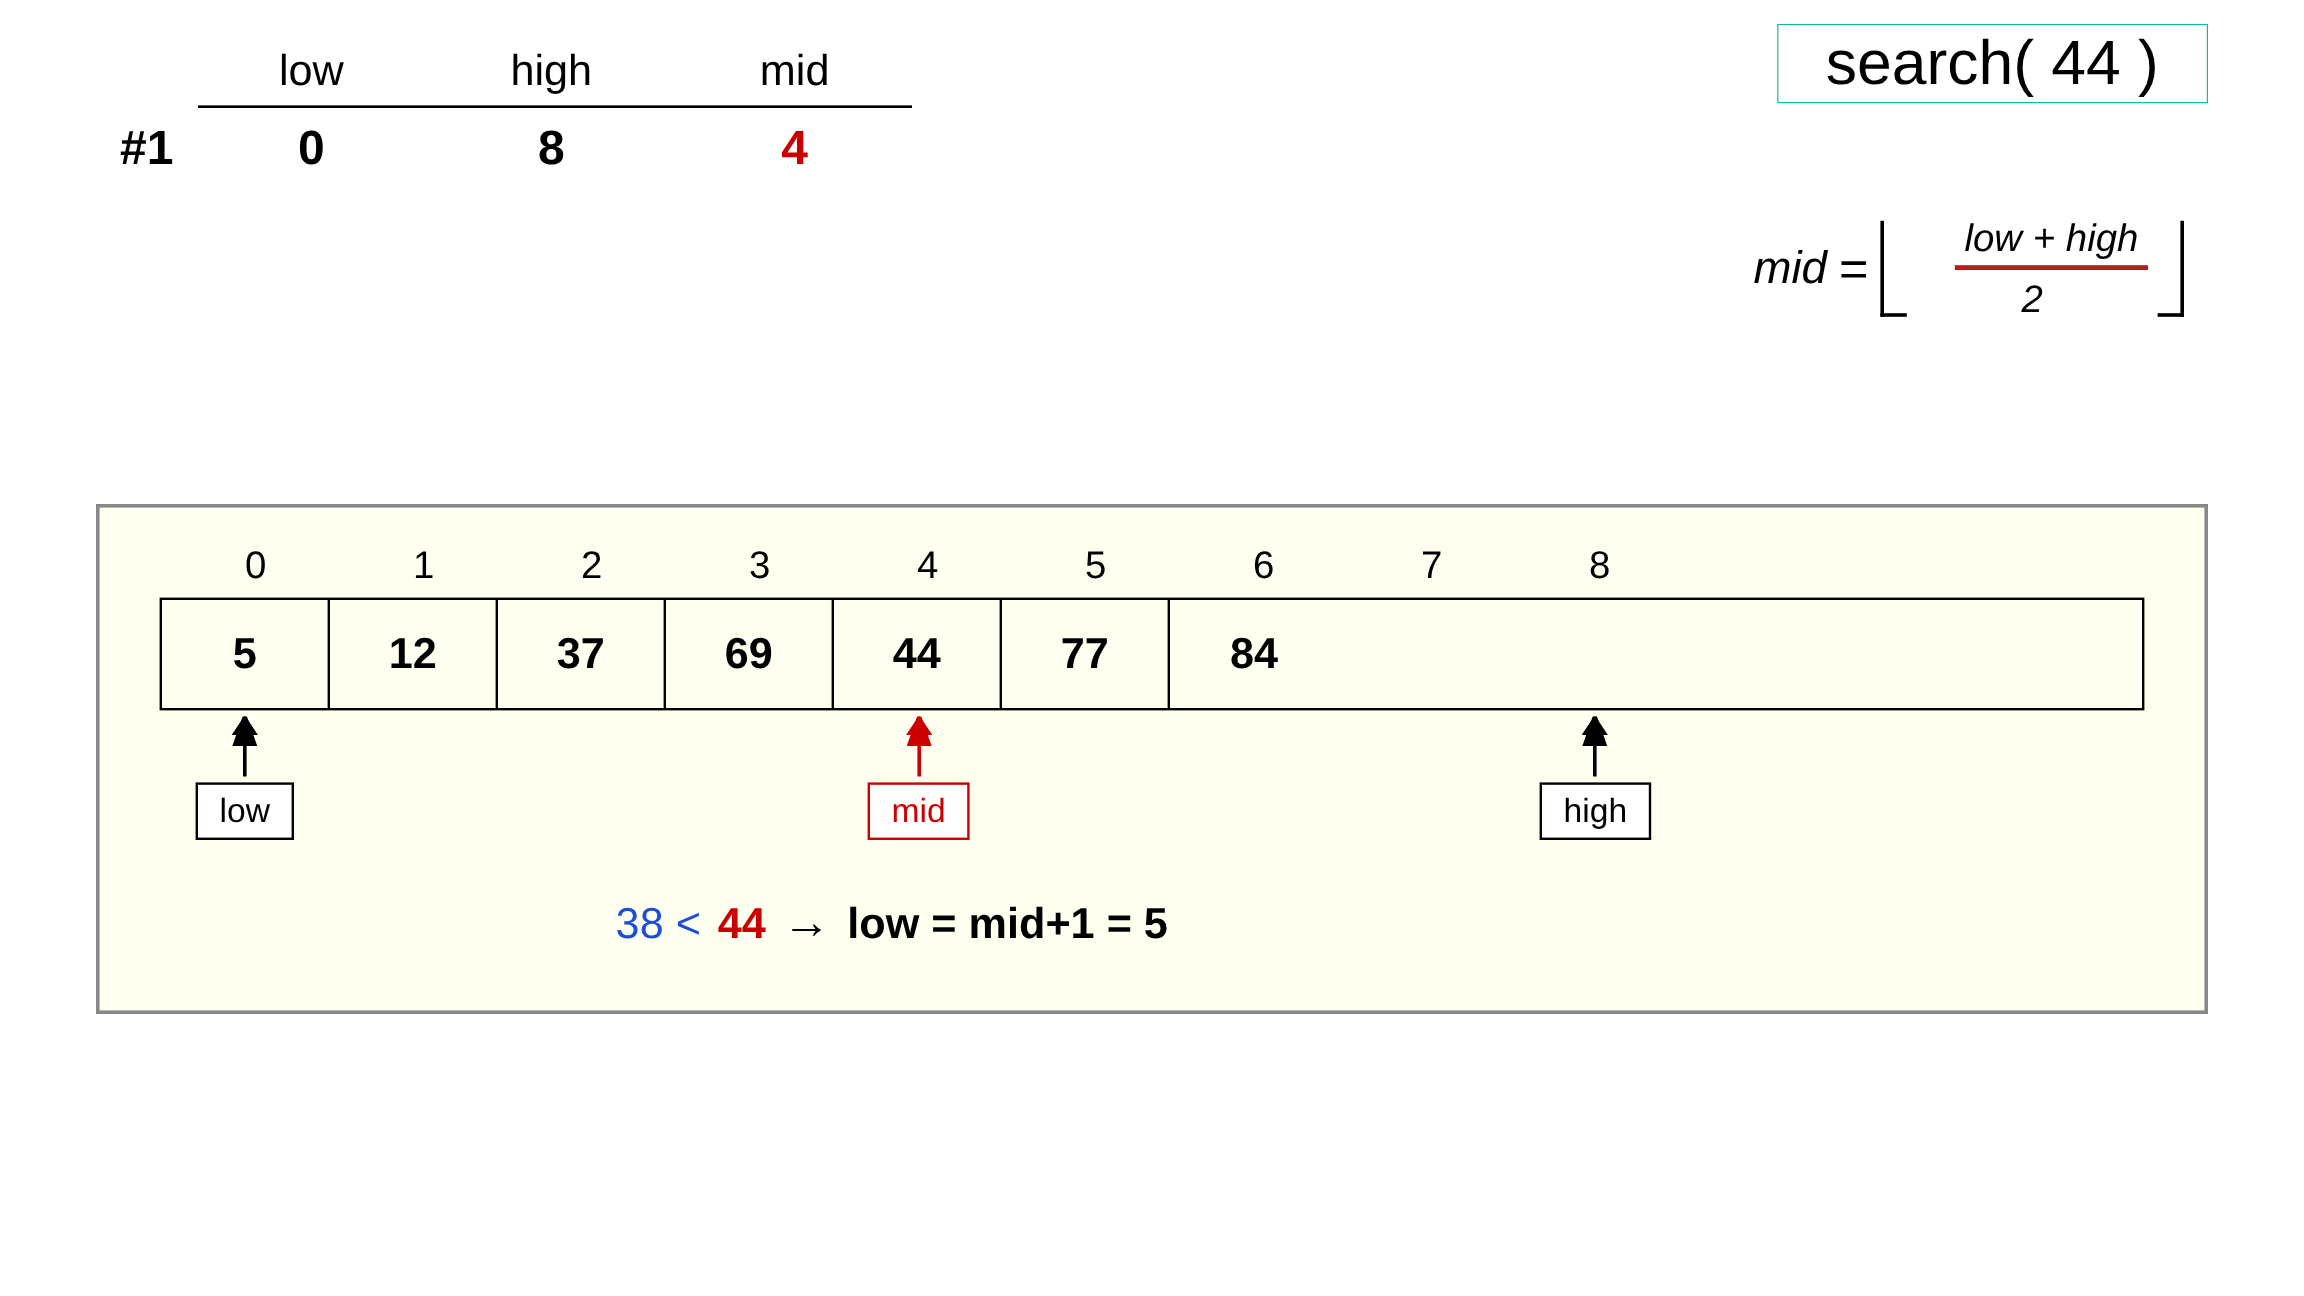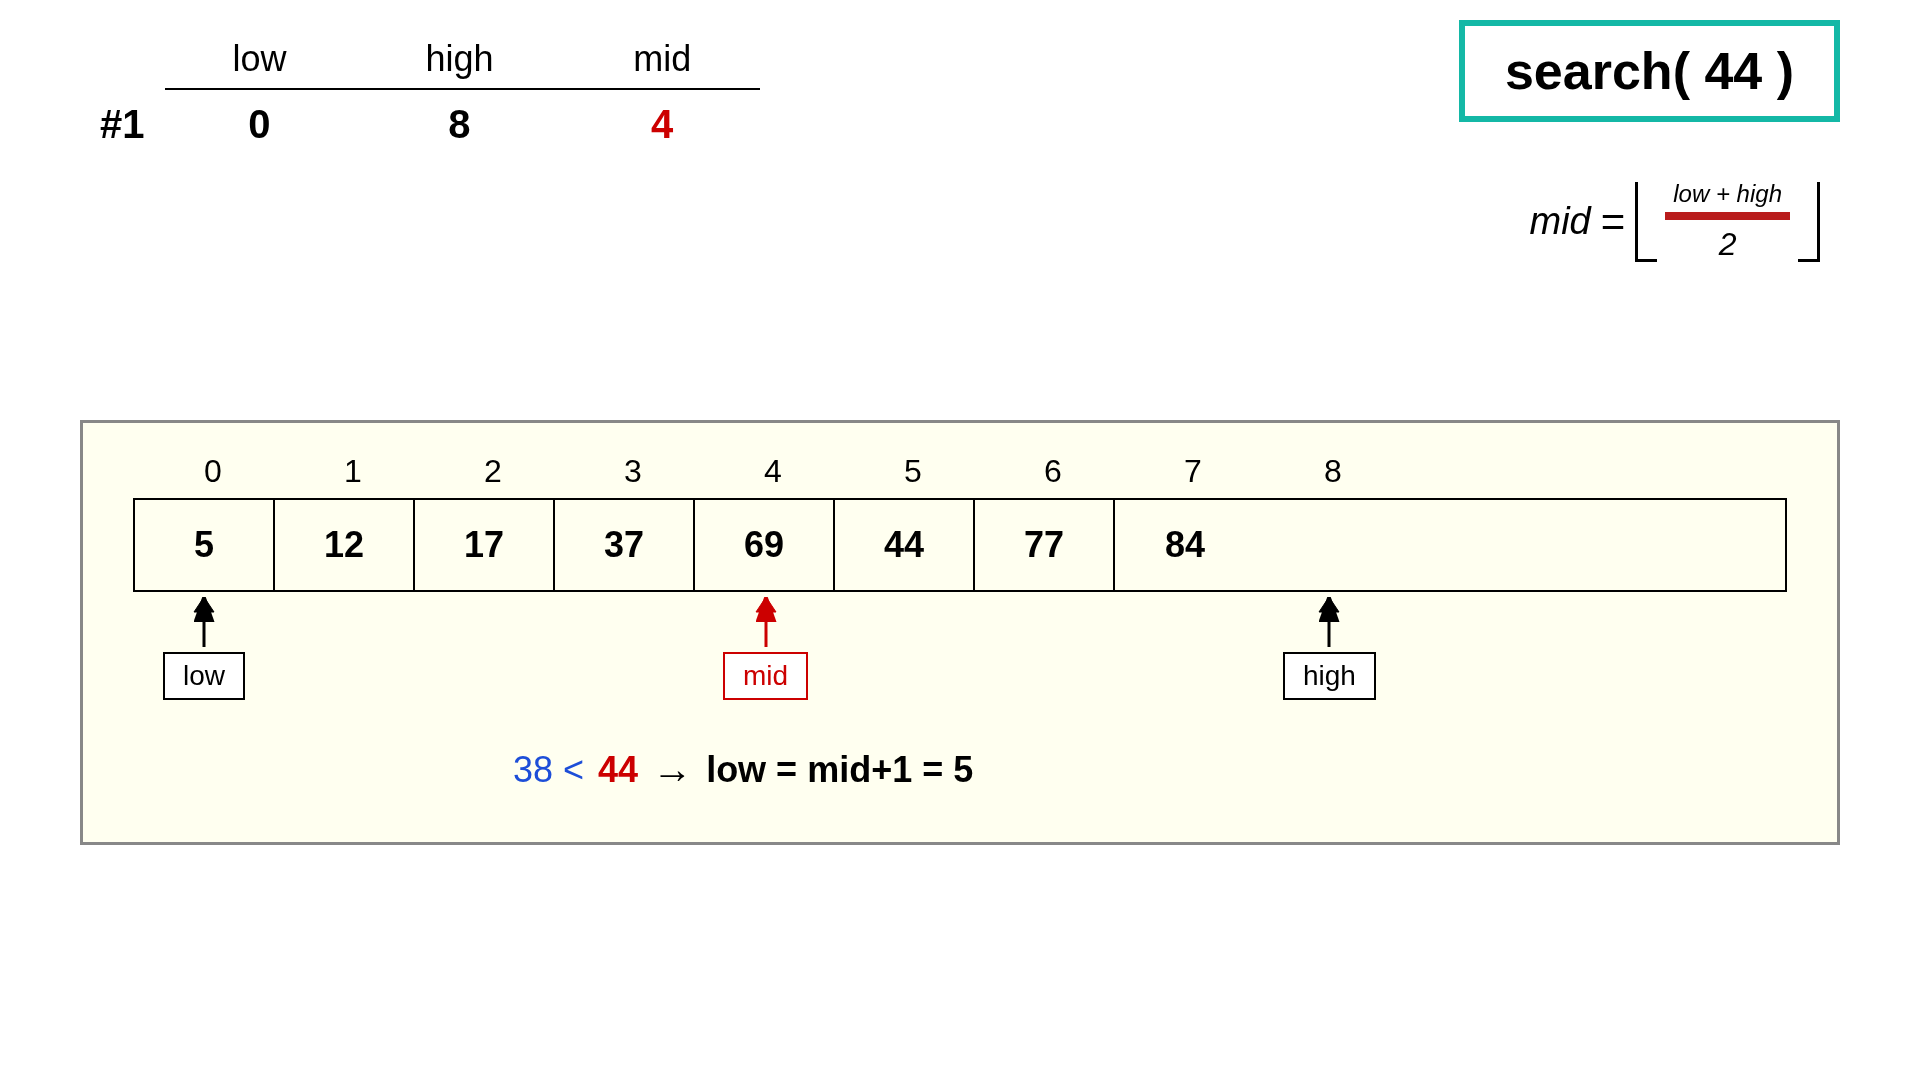--- a/index.html
+++ b/index.html
@@ -48,24 +48,24 @@
 
     .mid-value {
       color: #cc0000;
     }
 
     
     .search-box {
       position: absolute;
       top: 20px;
       right: 80px;
-      border: 6px solid #14b8a6;
-      padding: 15px 40px;
+      border: 1px solid #14b8a6;
+      padding: 2px 40px;
       font-size: 52px;
-      font-weight: bold;
+      font-weight: normal;
       background: #fff;
     }
 
     
     .formula-area {
       position: absolute;
       top: 180px;
       right: 100px;
       font-size: 36px;
       font-style: italic;
@@ -92,26 +92,27 @@
 
     .fraction {
       display: inline-flex;
       flex-direction: column;
       align-items: center;
       vertical-align: middle;
       gap: 2px;
     }
 
     .fraction .numerator {
-      font-size: 24px;
-      font-style: italic;
-      border-bottom: 8px solid #b91c1c;
+      font-size: 32px;
+      font-style: italic;
+      border-bottom: 4px solid #b91c1c;
       padding-bottom: 4px;
       padding-left: 8px;
       padding-right: 8px;
+      margin-left: 32px;
     }
 
     .fraction .denominator {
       font-size: 32px;
       font-style: italic;
       padding-top: 4px;
     }
 
     
     .array-container {
@@ -230,21 +231,20 @@
     <div class="index-label">4</div>
     <div class="index-label">5</div>
     <div class="index-label">6</div>
     <div class="index-label">7</div>
     <div class="index-label">8</div>
   </div>
 
   <div class="array-row">
     <div class="array-cell">5</div>
     <div class="array-cell">12</div>
-    <div class="array-cell">17</div>
     <div class="array-cell">37</div>
     <div class="array-cell">69</div>
     <div class="array-cell">44</div>
     <div class="array-cell">77</div>
     <div class="array-cell">84</div>
   </div>
 
   <div style="position:relative; height:140px; margin-top:5px;">
 
     <div style="position:absolute; left: 30px; display:flex; flex-direction:column; align-items:center;">

